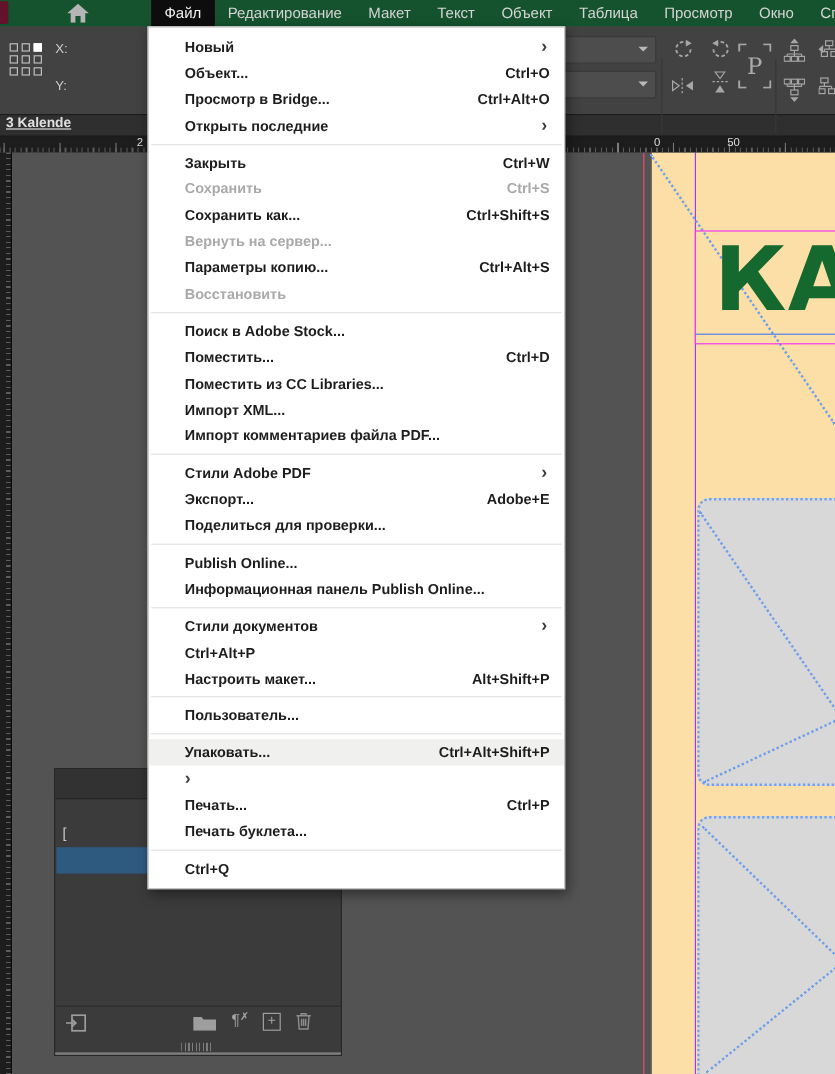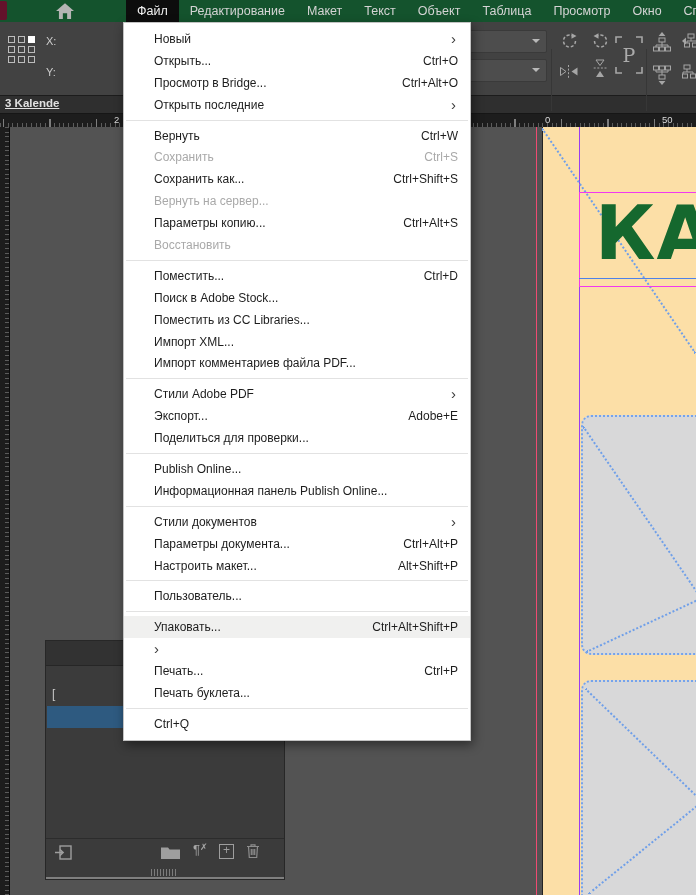--- a/index.html
+++ b/index.html
@@ -60,21 +60,21 @@
   .panel-bottom{left:0;bottom:12px;width:100%;height:28px;border-top:1px solid #2c2c2c;display:block;}
   .panel-grip{left:105px;bottom:3px;width:26px;height:7px;
     background:repeating-linear-gradient(90deg,#7c7c7c 0 1px,transparent 1px 3px);}
   .panel-edge{left:0;bottom:0;width:100%;height:2px;background:#7f7f7f;}
   .pbtn{position:absolute;top:5px;}
   .plusbox{width:13px;height:13px;border:1px solid #9e9e9e;color:#9e9e9e;font-size:12px;line-height:11px;text-align:center;}
 
   
   .menu{left:123px;top:22px;width:346px;background:#ffffff;border:1px solid #c3c3c3;
         box-shadow:2px 4px 10px rgba(0,0,0,.45);z-index:50;padding:5px 0;}
-  .mrow{height:21.9px;display:flex;align-items:center;padding:0 12px 0 30px;font-size:12px;color:#1d1d1d;}
+  .mrow{height:21.9px;display:flex;align-items:center;padding:0 12px 0 30px;font-size:12px;color:#1d1d1d;font-weight:bold;}
   .mrow .ml{flex:1;white-space:nowrap;}
   .mrow .mr{white-space:nowrap;color:#1d1d1d;}
   .mrow .mr.sub{font-size:15px;line-height:10px;color:#3c3c3c;padding-right:2px;}
   .mrow.dis,.mrow.dis .mr{color:#a9a9a9;}
   .mrow.hi{background:#f0f0ef;}
   .msep{height:1px;background:#e2e2e2;margin:4px 2px;}
 
   svg{display:block;}
 </style>
 </head>
@@ -128,21 +128,21 @@
     </span>
   </div>
   <div class="abs panel-grip"></div>
   <div class="abs panel-edge"></div>
 </div>
 
 <div class="abs vruler"></div>
 <div class="abs hruler">
   <span style="left:114px;">2</span>
   <span style="left:545px;">0</span>
-  <span style="left:662px;">50</span>
+  <span style="left:606px;">50</span>
 </div>
 
 <div class="abs tabbar">
   <span class="abs tab-label">3 Kalende</span>
 </div>
 
 <div class="abs cpanel">
   <div class="abs proxy">
     <b></b>
       <b></b>
@@ -259,34 +259,34 @@
       <span class="mb-item">Справка</span>
     </div>
 </div>
 
 <div class="abs menu">
     <div class="mrow">
       <span class="ml">Новый</span>
       <span class="mr sub">›</span>
     </div>
     <div class="mrow">
-      <span class="ml">Открыть...</span>
+      <span class="ml">Объект...</span>
       <span class="mr">Ctrl+O</span>
     </div>
     <div class="mrow">
       <span class="ml">Просмотр в Bridge...</span>
       <span class="mr">Ctrl+Alt+O</span>
     </div>
     <div class="mrow">
       <span class="ml">Открыть последние</span>
       <span class="mr sub">›</span>
     </div>
     <div class="msep"></div>
     <div class="mrow">
-      <span class="ml">Вернуть</span>
+      <span class="ml">Закрыть</span>
       <span class="mr">Ctrl+W</span>
     </div>
     <div class="mrow dis">
       <span class="ml">Сохранить</span>
       <span class="mr">Ctrl+S</span>
     </div>
     <div class="mrow">
       <span class="ml">Сохранить как...</span>
       <span class="mr">Ctrl+Shift+S</span>
     </div>
@@ -297,28 +297,28 @@
     <div class="mrow">
       <span class="ml">Параметры копию...</span>
       <span class="mr">Ctrl+Alt+S</span>
     </div>
     <div class="mrow dis">
       <span class="ml">Восстановить</span>
       <span class="mr"></span>
     </div>
     <div class="msep"></div>
     <div class="mrow">
+      <span class="ml">Поиск в Adobe Stock...</span>
+      <span class="mr"></span>
+    </div>
+    <div class="mrow">
       <span class="ml">Поместить...</span>
       <span class="mr">Ctrl+D</span>
     </div>
     <div class="mrow">
-      <span class="ml">Поиск в Adobe Stock...</span>
-      <span class="mr"></span>
-    </div>
-    <div class="mrow">
       <span class="ml">Поместить из CC Libraries...</span>
       <span class="mr"></span>
     </div>
     <div class="mrow">
       <span class="ml">Импорт XML...</span>
       <span class="mr"></span>
     </div>
     <div class="mrow">
       <span class="ml">Импорт комментариев файла PDF...</span>
       <span class="mr"></span>
@@ -344,21 +344,20 @@
     <div class="mrow">
       <span class="ml">Информационная панель Publish Online...</span>
       <span class="mr"></span>
     </div>
     <div class="msep"></div>
     <div class="mrow">
       <span class="ml">Стили документов</span>
       <span class="mr sub">›</span>
     </div>
     <div class="mrow">
-      <span class="ml">Параметры документа...</span>
       <span class="mr">Ctrl+Alt+P</span>
     </div>
     <div class="mrow">
       <span class="ml">Настроить макет...</span>
       <span class="mr">Alt+Shift+P</span>
     </div>
     <div class="msep"></div>
     <div class="mrow">
       <span class="ml">Пользователь...</span>
       <span class="mr"></span>

